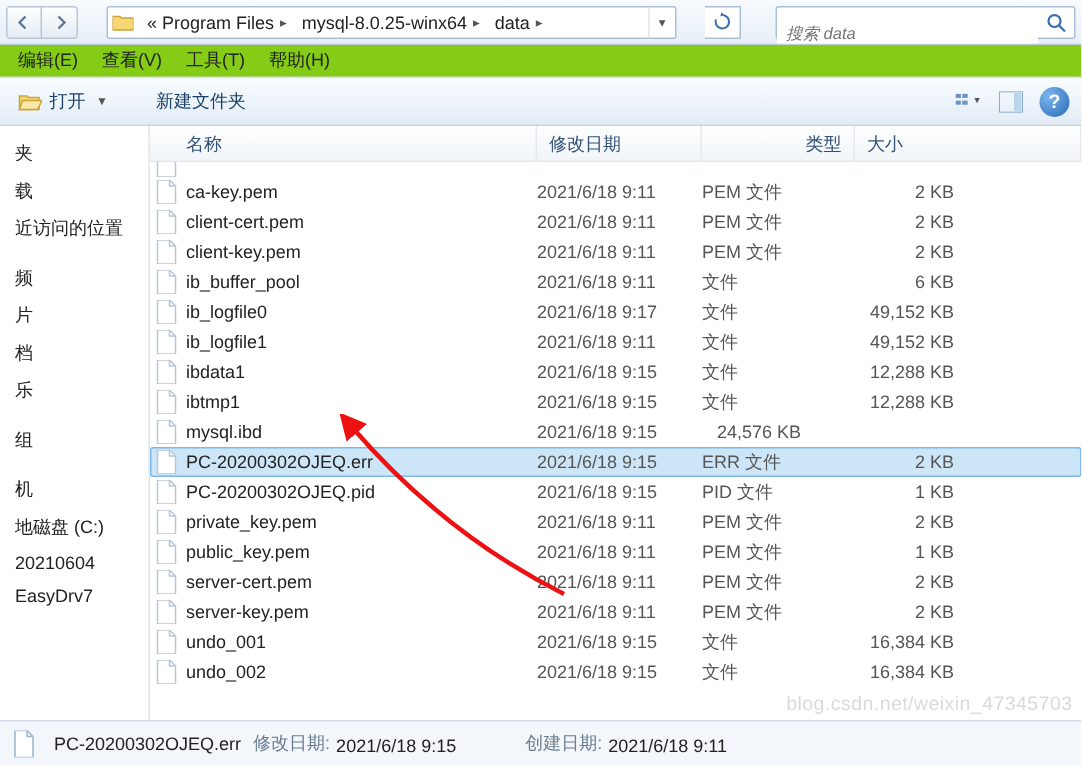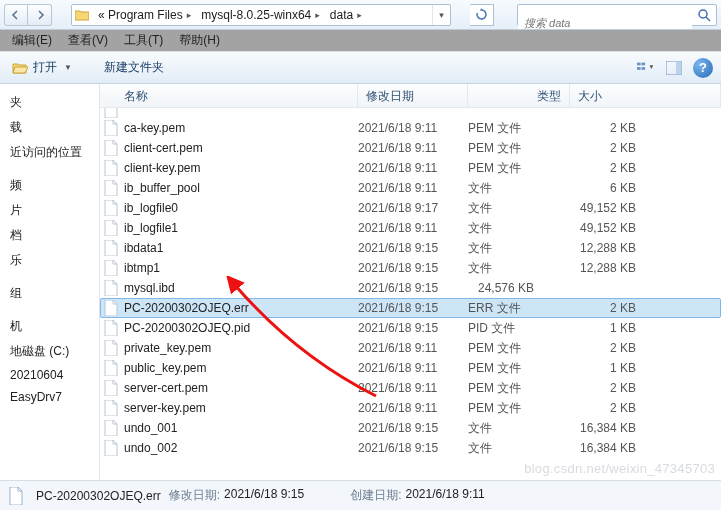--- a/index.html
+++ b/index.html
@@ -13,21 +13,21 @@
 .path-box { flex: 1; height: 22px; border: 1px solid #abc0d7; background: #fff; display: flex; align-items: center; border-radius: 2px; overflow: hidden; }
 .folder-ic { width: 20px; display: flex; align-items: center; justify-content: center; }
 .crumb { display: flex; align-items: center; height: 100%; padding: 0 4px 0 6px; color: #222; white-space: nowrap; }
 .crumb-arrow { margin-left: 4px; color: #555; font-size: 9px; }
 .nav-dd { width: 18px; height: 20px; border-left: 1px solid #e0e7ef; display: flex; align-items: center; justify-content: center; color: #555; font-size: 9px; }
 .refresh-box { width: 24px; height: 22px; border: 1px solid #abc0d7; border-left: none; background: #fff; display: flex; align-items: center; justify-content: center; color: #3c6fb1; }
 .search-box { width: 200px; height: 22px; border: 1px solid #abc0d7; background: #fff; display: flex; align-items: center; border-radius: 2px; margin-left: 4px; }
 .search-box input { flex: 1; border: none; outline: none; font-size: 11px; padding: 0 6px; color: #777; font-style: italic; margin-top: 17px; }
 .search-ic { width: 24px; display: flex; align-items: center; justify-content: center; color: #3c6fb1; }
 
-.menubar { height: 22px; background: #a3a3a3; border-bottom: 1px solid #d6dde6; display: flex; align-items: center; padding-left: 4px; }
+.menubar { height: 22px; background: #84cc16; border-bottom: 1px solid #d6dde6; display: flex; align-items: center; padding-left: 4px; }
 .menu-item { padding: 0 8px; height: 100%; display: flex; align-items: center; color: #222; }
 
 .toolbar { height: 32px; background: linear-gradient(#f9fcfe,#e2ecf6); border-bottom: 1px solid #c8d4e1; display: flex; align-items: center; padding: 0 8px; gap: 24px; }
 .tool-btn { display: flex; align-items: center; gap: 5px; color: #1a3f66; padding: 2px 4px; }
 .tool-btn .dd { font-size: 8px; color: #555; margin-left: 2px; }
 .tool-right { margin-left: auto; display: flex; align-items: center; gap: 10px; }
 .view-ic, .pane-ic, .help-ic { width: 18px; height: 18px; display: flex; align-items: center; justify-content: center; }
 .help-ic { width: 20px; height: 20px; border-radius: 50%; background: radial-gradient(circle at 30% 30%, #7bb6ef, #2769b3); color: #fff; font-weight: bold; font-size: 13px; }
 
 .main { display: flex; height: 396px; }
@@ -46,21 +46,21 @@
 .row { height: 20px; display: flex; align-items: center; padding-left: 2px; }
 .row.sel { background: #cde6f7; border: 1px solid #7db8e8; border-radius: 2px; padding-left: 1px; }
 .file-ic { width: 18px; display: flex; align-items: center; justify-content: center; margin-right: 4px; }
 .fname { width: 234px; color: #222; white-space: nowrap; overflow: hidden; text-overflow: ellipsis; }
 .fdate { width: 110px; color: #555; }
 .ftype { width: 102px; color: #555; }
 .fsize { width: 80px; color: #555; text-align: right; padding-right: 14px; }
 
 .statusbar { height: 30px; border-top: 1px solid #d6dde6; background: #f3f6fa; display: flex; align-items: center; padding: 0 8px; gap: 8px; font-size: 12px; }
 .sb-ic { width: 20px; }
-.sb-block { display: flex; gap: 4px; }
+.sb-block { display: flex; gap: 4px; align-items: flex-end; }
 .sb-label { color: #6b7d90; }
 .sb-val { color: #222; }
 
 .arrow-annot { position: absolute; left: 226px; top: 276px; pointer-events: none; }
 .watermark { position: absolute; right: 6px; bottom: 34px; color: rgba(140,150,160,0.35); font-size: 13px; letter-spacing: 0.3px; pointer-events: none; }
 
 svg { display: block; }
 </style>
 </head>
 <body>

